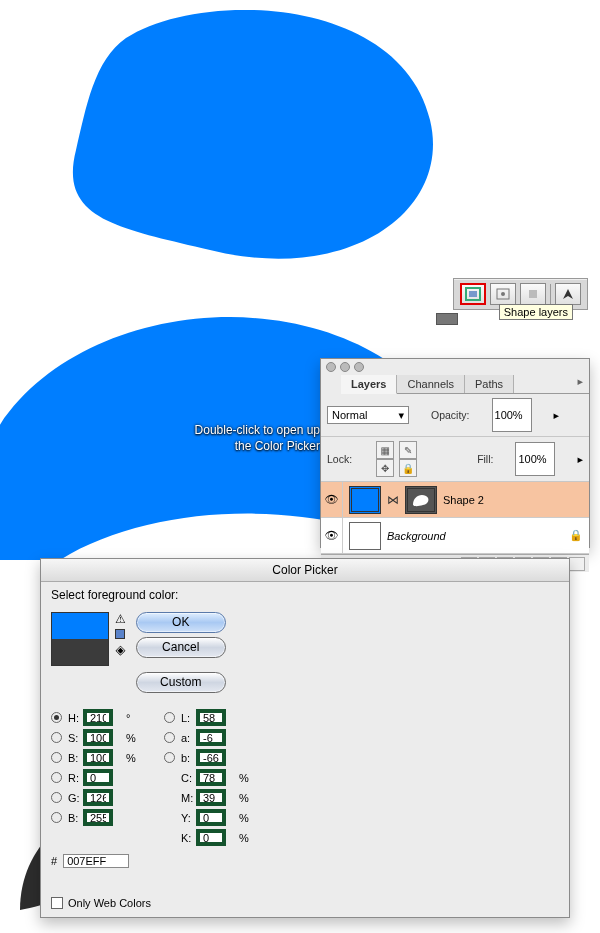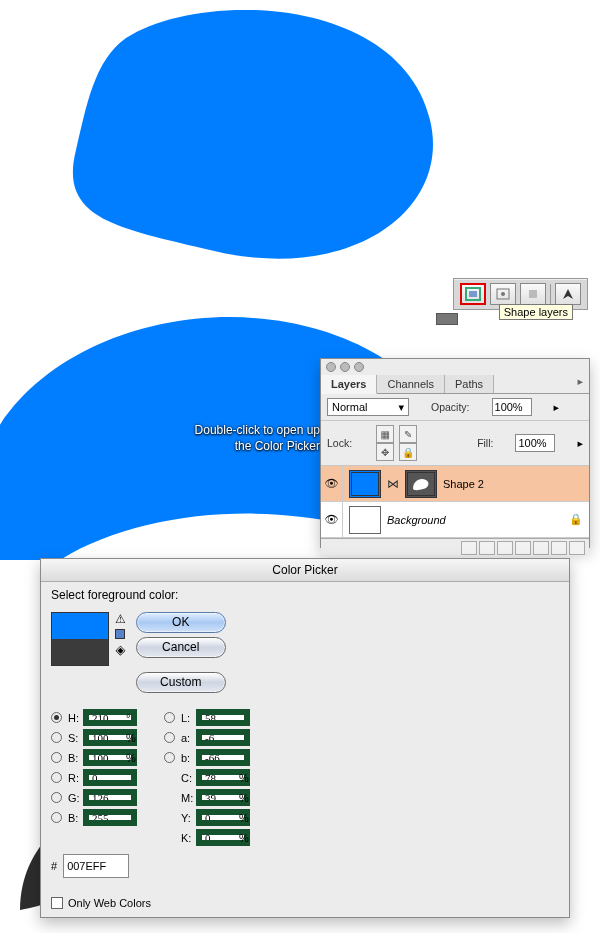--- a/index.html
+++ b/index.html
@@ -62,20 +62,21 @@
     top: 358px; left: 320px; width: 270px; height: 190px;
   }
   .traffic { display:flex; gap:4px; padding: 3px 5px; align-items:center; }
   .traffic span {
     width: 10px; height: 10px; border-radius: 50%;
     background:#bbb; border:1px solid #888;
   }
   .tabs {
     display: flex; border-bottom: 1px solid #9a9a9a;
     background: #ececec;
+    margin-left: 20px;
   }
   .tab {
     padding: 3px 10px; font-size: 11px; color:#333;
     border-right: 1px solid #b0b0b0;
     background:#e2e2e2;
   }
   .tab.active { background:#f5f5f5; border-bottom:1px solid #f5f5f5; margin-bottom:-1px; font-weight:bold;}
   .panel-close { margin-left:auto; padding:0 6px; color:#666; }
   .panel-row {
     display:flex; align-items:center; gap:22px;
@@ -83,21 +84,21 @@
     border-bottom: 1px solid #c7c7c7;
     background:#ececec;
   }
   .select {
     border:1px solid #888; background:#fff; height:18px;
     display:flex; align-items:center; padding:0 4px; min-width:82px;
     justify-content:space-between; font-size:11px;
   }
   .mini-input {
     border:1px solid #888; background:#fff; height:16px;
-    width:40px; font-size:11px; padding:8px 2px;
+    width:40px; font-size:11px; padding:16px 2px;
   }
   .lbl { font-size:10.5px; color:#333; }
   .lock-icons span{
     width:18px;height:18px;border:1px solid #999;display:inline-flex;
     align-items:center;justify-content:center;margin-left:2px;background:#f2f2f2;
     font-size:10px;color:#555;
   }
   .layer-list { background:#fff; }
   .layer {
     display:flex; align-items:center; gap:6px; height:36px;
@@ -184,23 +185,23 @@
   .preview .old{flex:1;background:#3b3b3b;}
   .warn-col{display:flex;flex-direction:column;gap:3px;font-size:12px;align-items:center;}
   .warn-col .tri{font-size:12px;}
   .warn-col .cube{width:10px;height:10px;background:#5a82c9;border:1px solid #333;}
   .field-grid{
     display:grid; grid-template-columns: 14px 12px 40px 16px 16px 14px 12px 40px 16px;
     gap:3px 3px; align-items:center; font-size:11px;
   }
   .radio{width:11px;height:11px;border:1px solid #666;border-radius:50%;display:inline-block;position:relative;}
   .radio.on::after{content:"";position:absolute;inset:2px;border-radius:50%;background:#333;}
-  .num{border:6px solid #14532d;background:#fff;height:17px;width:54px;font-size:11px;padding:0 3px;font-family:Liberation Serif, serif;}
+  .num{border:4px solid #14532d;background:#fff;height:17px;width:30px;font-size:11px;padding:0 3px;}
   .hex-row{display:flex;align-items:center;gap:6px;margin-top:4px;}
-  .hex{border:1px solid #888;background:#fff;height:24px;width:66px;font-size:11px;padding:0 3px;}
+  .hex{border:1px solid #888;background:#fff;height:14px;width:66px;font-size:11px;padding:0 3px;}
   .chk{width:12px;height:12px;border:1px solid #666;display:inline-block;margin-right:5px;background:#fff;}
   .web-row{display:flex;align-items:center;padding:0 10px 8px 10px;font-size:11px;}
   .sub-lbl{font-size:12px;padding: 0 0 0 2px;}
 
   .spectrum-note{
     position:absolute; left:50px; top:88px; width:160px;
     color:#fff; font-size:12px; text-align:center;
     text-shadow:0 1px 2px #000;
     line-height:1.35;
   }

